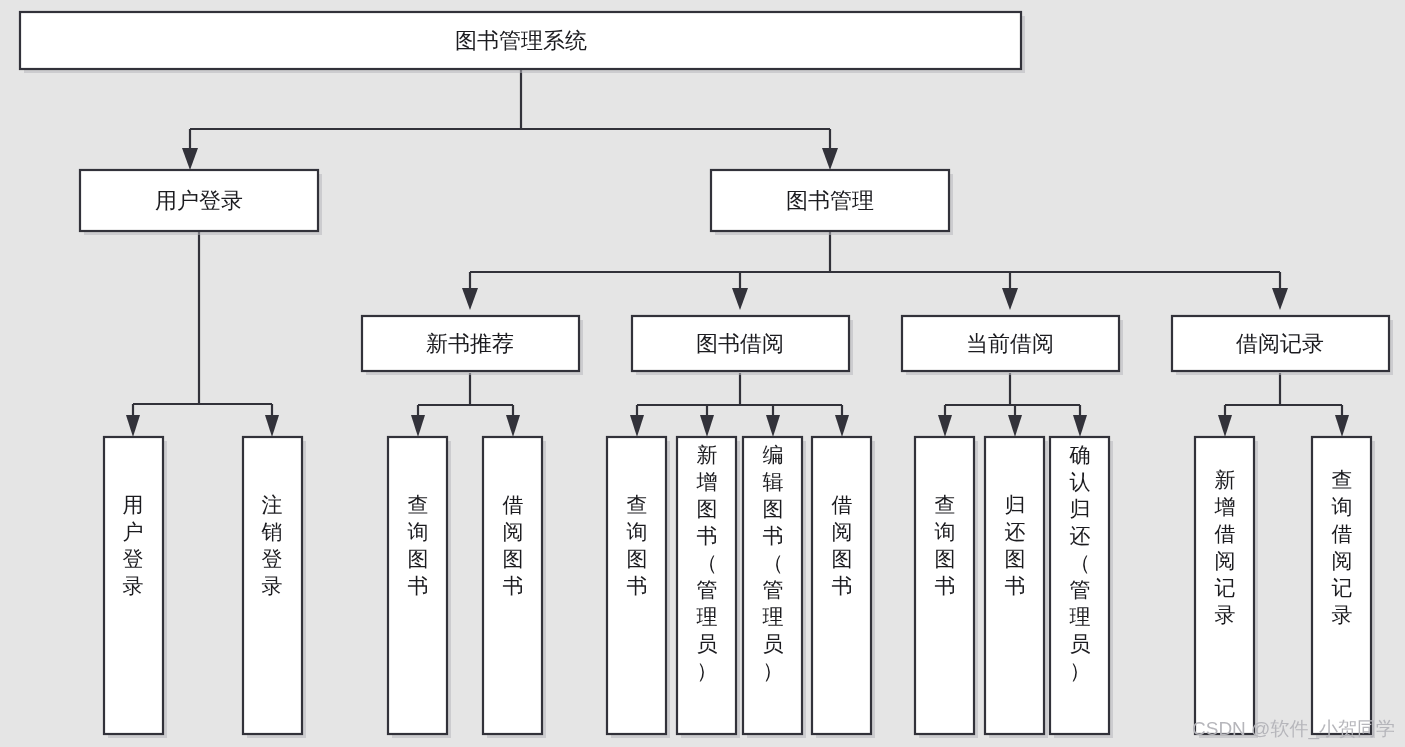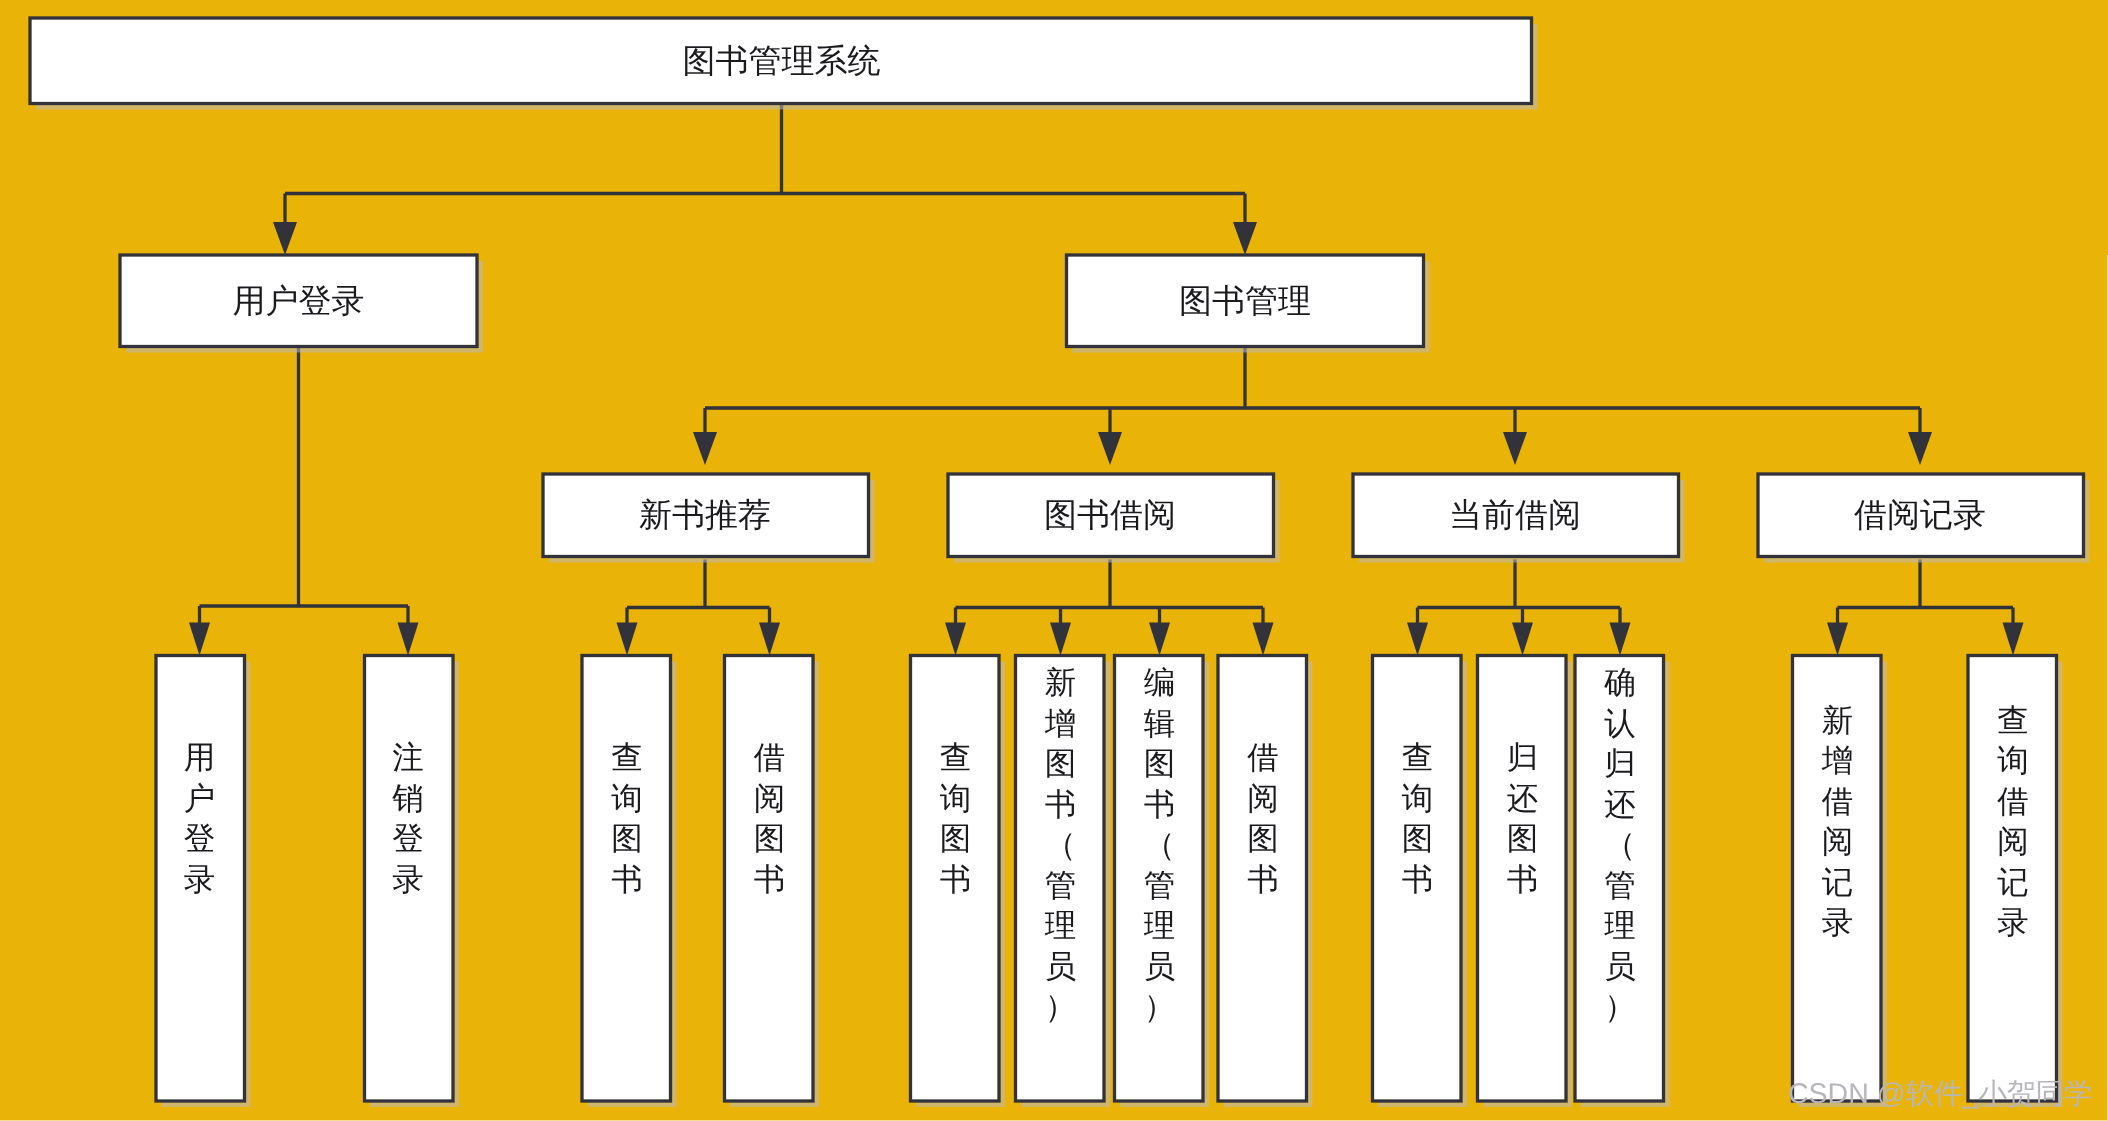--- a/index.html
+++ b/index.html
@@ -8,21 +8,21 @@
     padding: 0;
     background: #ffffff;
   }
   body {
     font-family: "Liberation Sans", "DejaVu Sans", sans-serif;
   }
   #diagram-root {
     position: relative;
     width: 1405px;
     height: 747px;
-    background: #eab308;
+    background: #e5e5e5;
     overflow: hidden;
   }
   svg.flowchart {
     position: absolute;
     left: 0;
     top: 0;
     width: 1405px;
     height: 747px;
     display: block;
   }

